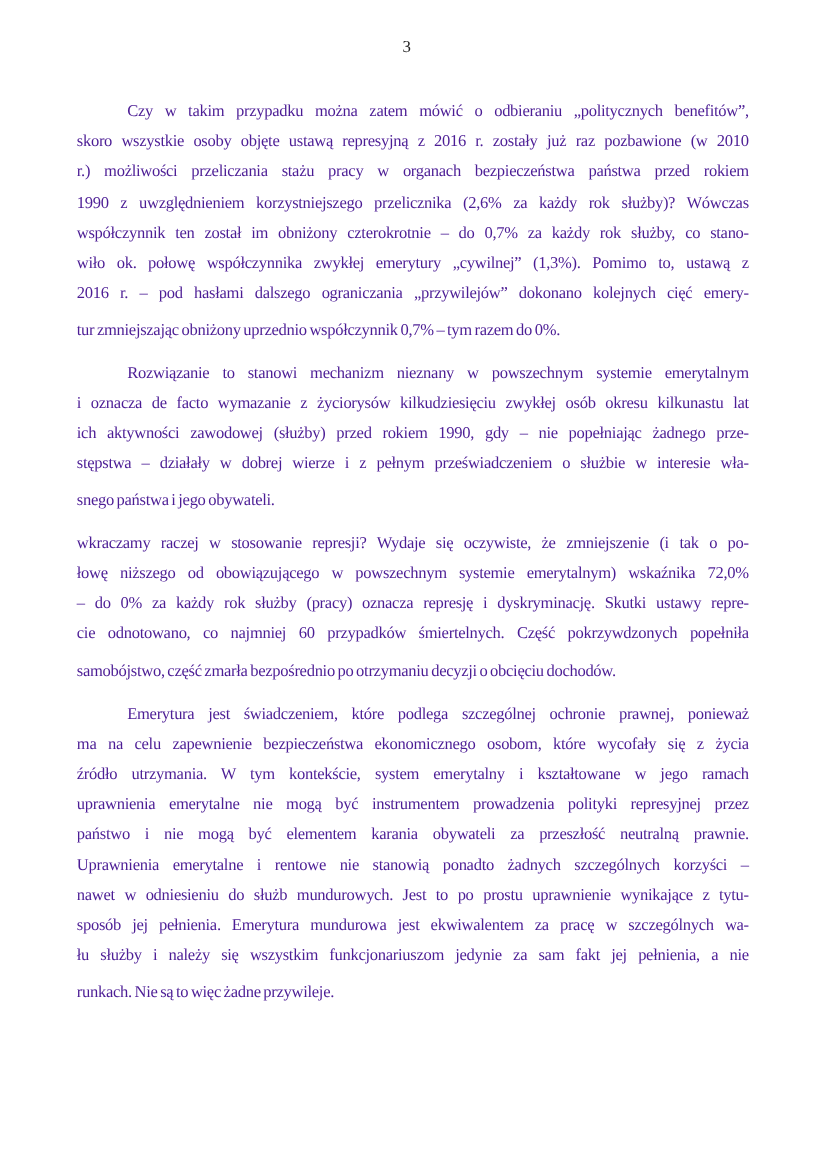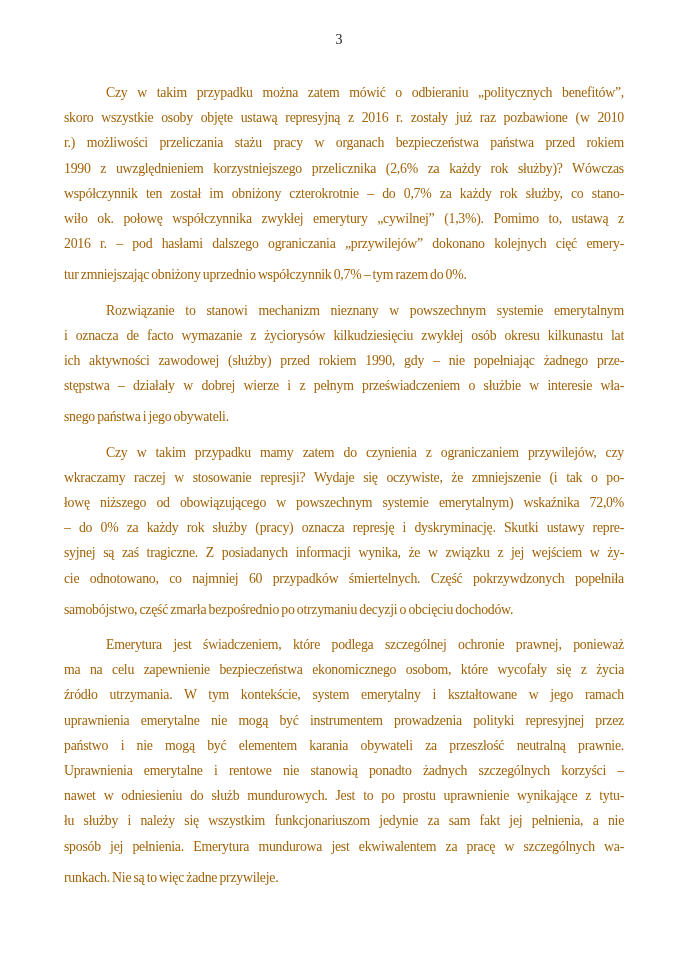--- a/index.html
+++ b/index.html
@@ -23,21 +23,21 @@
     line-height: 18px;
     color: #222222;
   }
   .doc-body {
     margin-top: 31px;
     padding-left: 64px;
     width: 560px;
     font-size: 13.8px;
     letter-spacing: -0.25px;
     word-spacing: -1px;
-    color: #a16207;
+    color: #4c1d95;
   }
   .paragraph { margin: 0; }
   .paragraph + .paragraph { margin-top: 10px; }
   .line {
     line-height: 25.2px;
     text-align: justify;
     text-align-last: justify;
     white-space: normal;
   }
   .line.first { padding-left: 42px; }
@@ -61,34 +61,32 @@
         <div class="line last"><span>tur zmniejszając obniżony uprzednio współczynnik 0,7% – tym razem do 0%.</span></div>
       </div>
       <div class="paragraph">
         <div class="line first"><span>Rozwiązanie to stanowi mechanizm nieznany w powszechnym systemie emerytalnym</span></div>
         <div class="line"><span>i oznacza </span><span class="em">de facto</span><span> wymazanie z życiorysów kilkudziesięciu zwykłej osób okresu kilkunastu lat</span></div>
         <div class="line"><span>ich aktywności zawodowej (służby) przed rokiem 1990, gdy – nie popełniając żadnego prze-</span></div>
         <div class="line"><span>stępstwa – działały w dobrej wierze i z pełnym przeświadczeniem o służbie w interesie wła-</span></div>
         <div class="line last"><span>snego państwa i jego obywateli.</span></div>
       </div>
       <div class="paragraph">
-        <div class="line first"><span>Czy w takim przypadku mamy zatem do czynienia z ograniczaniem przywilejów, czy</span></div>
         <div class="line"><span>wkraczamy raczej w stosowanie represji? Wydaje się oczywiste, że zmniejszenie (i tak o po-</span></div>
         <div class="line"><span>łowę niższego od obowiązującego w powszechnym systemie emerytalnym) wskaźnika 72,0%</span></div>
         <div class="line"><span>– do 0% za każdy rok służby (pracy) oznacza represję i dyskryminację. Skutki ustawy repre-</span></div>
-        <div class="line"><span>syjnej są zaś tragiczne. Z posiadanych informacji wynika, że w związku z jej wejściem w ży-</span></div>
         <div class="line"><span>cie odnotowano, co najmniej 60 przypadków śmiertelnych. Część pokrzywdzonych popełniła</span></div>
         <div class="line last"><span>samobójstwo, część zmarła bezpośrednio po otrzymaniu decyzji o obcięciu dochodów.</span></div>
       </div>
       <div class="paragraph">
         <div class="line first"><span>Emerytura jest świadczeniem, które podlega szczególnej ochronie prawnej, ponieważ</span></div>
         <div class="line"><span>ma na celu zapewnienie bezpieczeństwa ekonomicznego osobom, które wycofały się z życia</span></div>
         <div class="line"><span>źródło utrzymania. W tym kontekście, system emerytalny i kształtowane w jego ramach</span></div>
         <div class="line"><span>uprawnienia emerytalne nie mogą być instrumentem prowadzenia polityki represyjnej przez</span></div>
         <div class="line"><span>państwo i nie mogą być elementem karania obywateli za przeszłość neutralną prawnie.</span></div>
         <div class="line"><span>Uprawnienia emerytalne i rentowe nie stanowią ponadto żadnych szczególnych korzyści –</span></div>
         <div class="line"><span>nawet w odniesieniu do służb mundurowych. Jest to po prostu uprawnienie wynikające z tytu-</span></div>
+        <div class="line"><span>sposób jej pełnienia. Emerytura mundurowa jest ekwiwalentem za pracę w szczególnych wa-</span></div>
         <div class="line"><span>łu służby i należy się wszystkim funkcjonariuszom jedynie za sam fakt jej pełnienia, a nie</span></div>
-        <div class="line"><span>sposób jej pełnienia. Emerytura mundurowa jest ekwiwalentem za pracę w szczególnych wa-</span></div>
         <div class="line last"><span>runkach. Nie są to więc żadne przywileje.</span></div>
       </div>
     </div>
 </div>
 
 </body></html>

